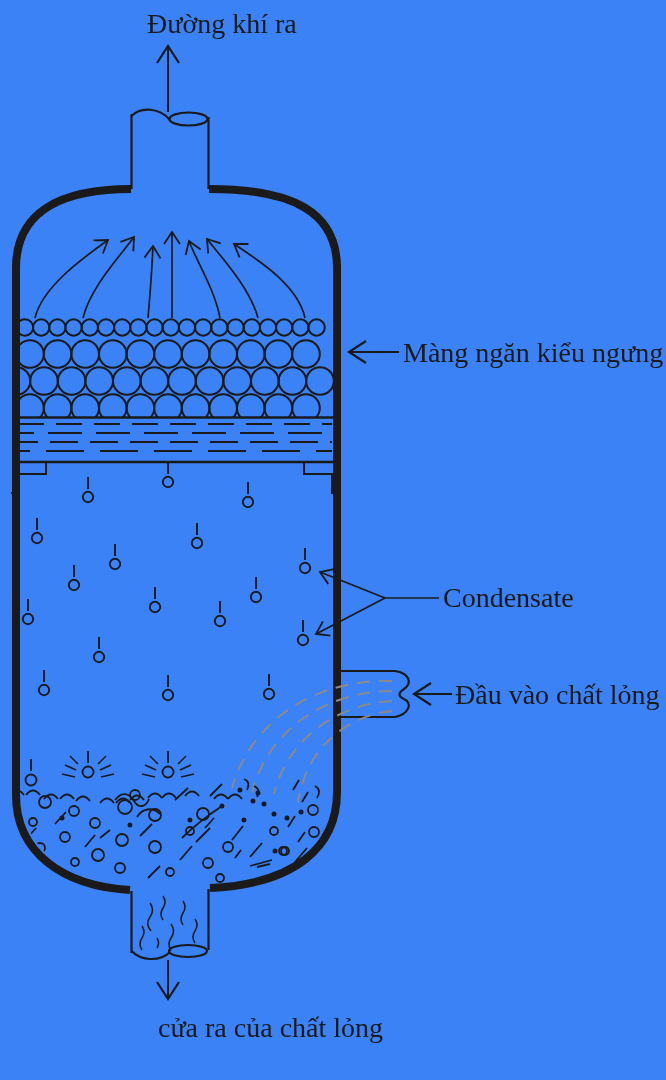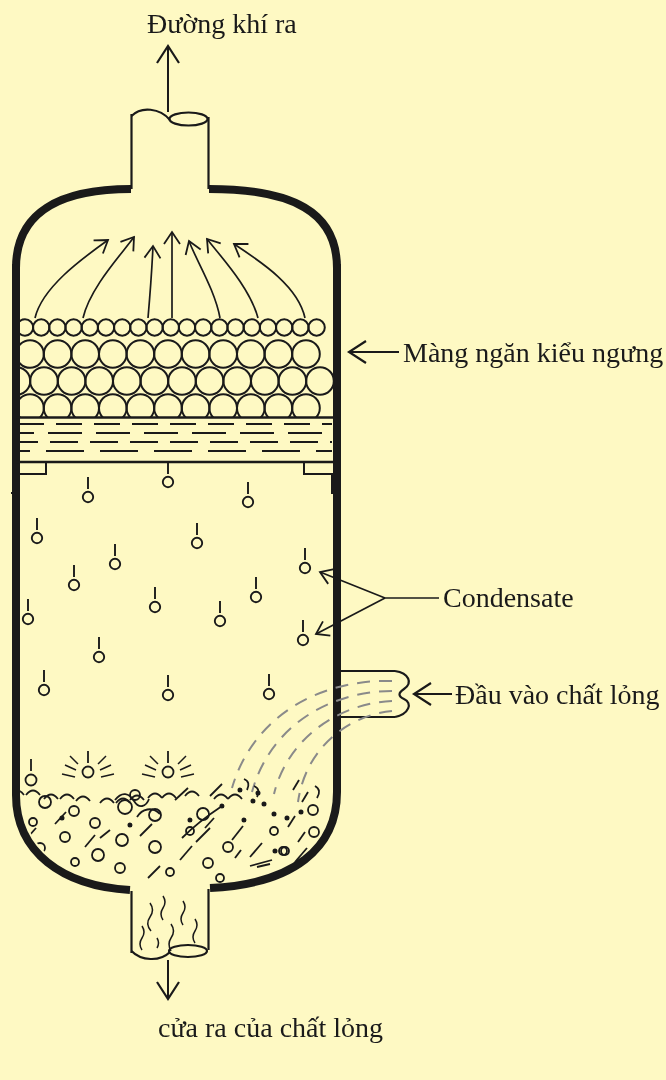--- a/index.html
+++ b/index.html
@@ -1,16 +1,16 @@
 <!DOCTYPE html>
 <html><head>
 <meta charset="utf-8">
 <style>
   html,body{margin:0;padding:0;background:#ffffff;}
-  #stage{position:relative;width:666px;height:1080px;background:#fef9c3;overflow:hidden;}
+  #stage{position:relative;width:666px;height:1080px;background:#3b82f6;overflow:hidden;}
   svg{position:absolute;left:0;top:0;}
   svg text{font-family:"Liberation Serif","DejaVu Serif",serif;font-size:28px;fill:#1a1a1a;}
 </style>
 </head>
 <body>
 
 <div id="stage">
 <svg width="666" height="1080" viewBox="0 0 666 1080">
   <defs>
     <marker id="vhead" viewBox="-24 -24 48 48" markerWidth="48" markerHeight="48" markerUnits="userSpaceOnUse" refX="0" refY="0" orient="auto" style="overflow:visible">

